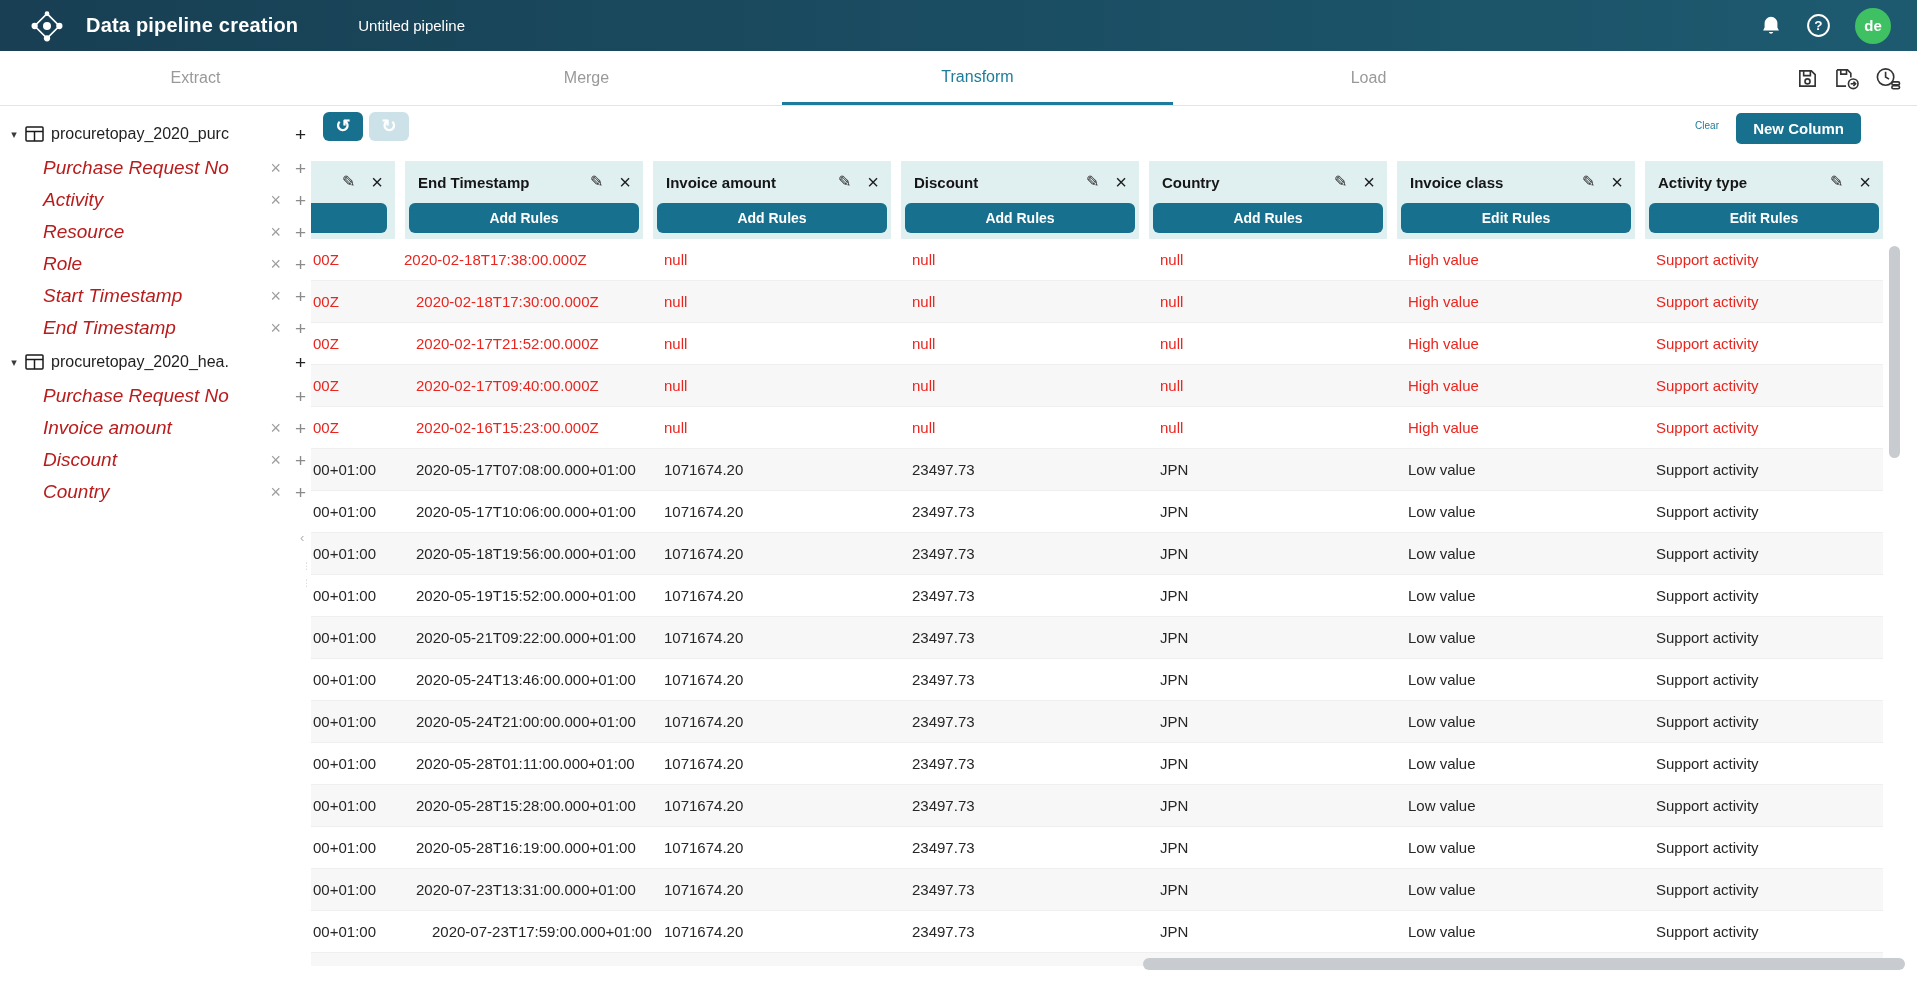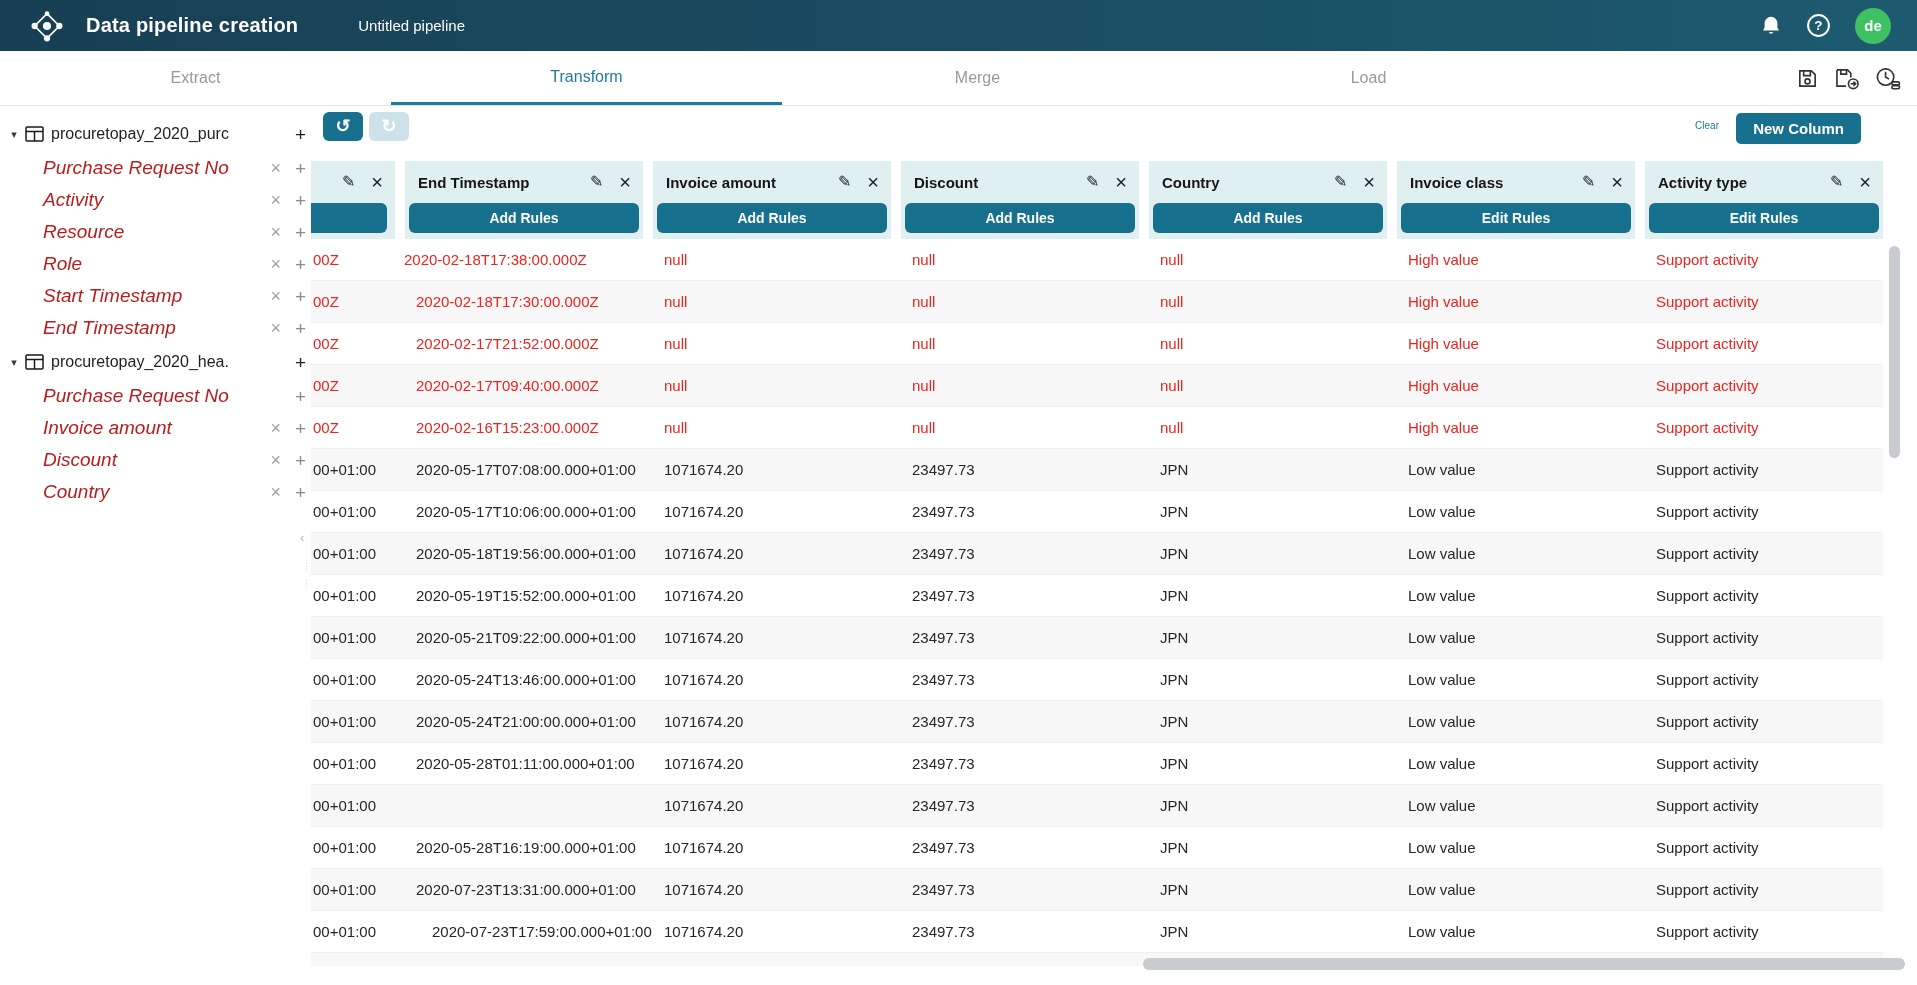--- a/index.html
+++ b/index.html
@@ -119,22 +119,22 @@
         <text x="12" y="16.5" text-anchor="middle" font-size="13" font-weight="bold" fill="#fff" font-family="Liberation Sans, sans-serif">?</text>
       </svg>
     </button>
     <span class="avatar">de</span>
   </span>
 </header>
 
 <nav class="tabbar">
   <div class="tabs">
       <div class="tab">Extract</div>
+      <div class="tab">Merge</div>
       <div class="tab active">Transform</div>
-      <div class="tab">Merge</div>
       <div class="tab">Load</div>
     </div>
   <div class="tab-icons">
     <button class="icon-btn">
       <svg width="23" height="23" viewBox="0 0 24 24" fill="none" stroke="#333" stroke-width="1.7">
         <path d="M4 4h12l4 4v12H4z"></path>
           <path d="M8 4v5h7V4"></path>
           <circle cx="12" cy="15" r="2.6"></circle>
       </svg>
     </button>
@@ -420,20 +420,21 @@
           <div class="cell" style="left: 2px; width: 71px;">00+01:00</div>
           <div class="cell" style="left: 105px; width: 225px;">2020-05-28T01:11:00.000+01:00</div>
           <div class="cell" style="left: 353px; width: 225px;">1071674.20</div>
           <div class="cell" style="left: 601px; width: 225px;">23497.73</div>
           <div class="cell" style="left: 849px; width: 225px;">JPN</div>
           <div class="cell" style="left: 1097px; width: 225px;">Low value</div>
           <div class="cell" style="left: 1345px; width: 225px;">Support activity</div>
         </div>
         <div class="row alt">
           <div class="cell" style="left: 2px; width: 71px;">00+01:00</div>
+          <div class="cell" style="left: 105px; width: 225px;">2020-05-28T15:28:00.000+01:00</div>
           <div class="cell" style="left: 353px; width: 225px;">1071674.20</div>
           <div class="cell" style="left: 601px; width: 225px;">23497.73</div>
           <div class="cell" style="left: 849px; width: 225px;">JPN</div>
           <div class="cell" style="left: 1097px; width: 225px;">Low value</div>
           <div class="cell" style="left: 1345px; width: 225px;">Support activity</div>
         </div>
         <div class="row">
           <div class="cell" style="left: 2px; width: 71px;">00+01:00</div>
           <div class="cell" style="left: 105px; width: 225px;">2020-05-28T16:19:00.000+01:00</div>
           <div class="cell" style="left: 353px; width: 225px;">1071674.20</div>

